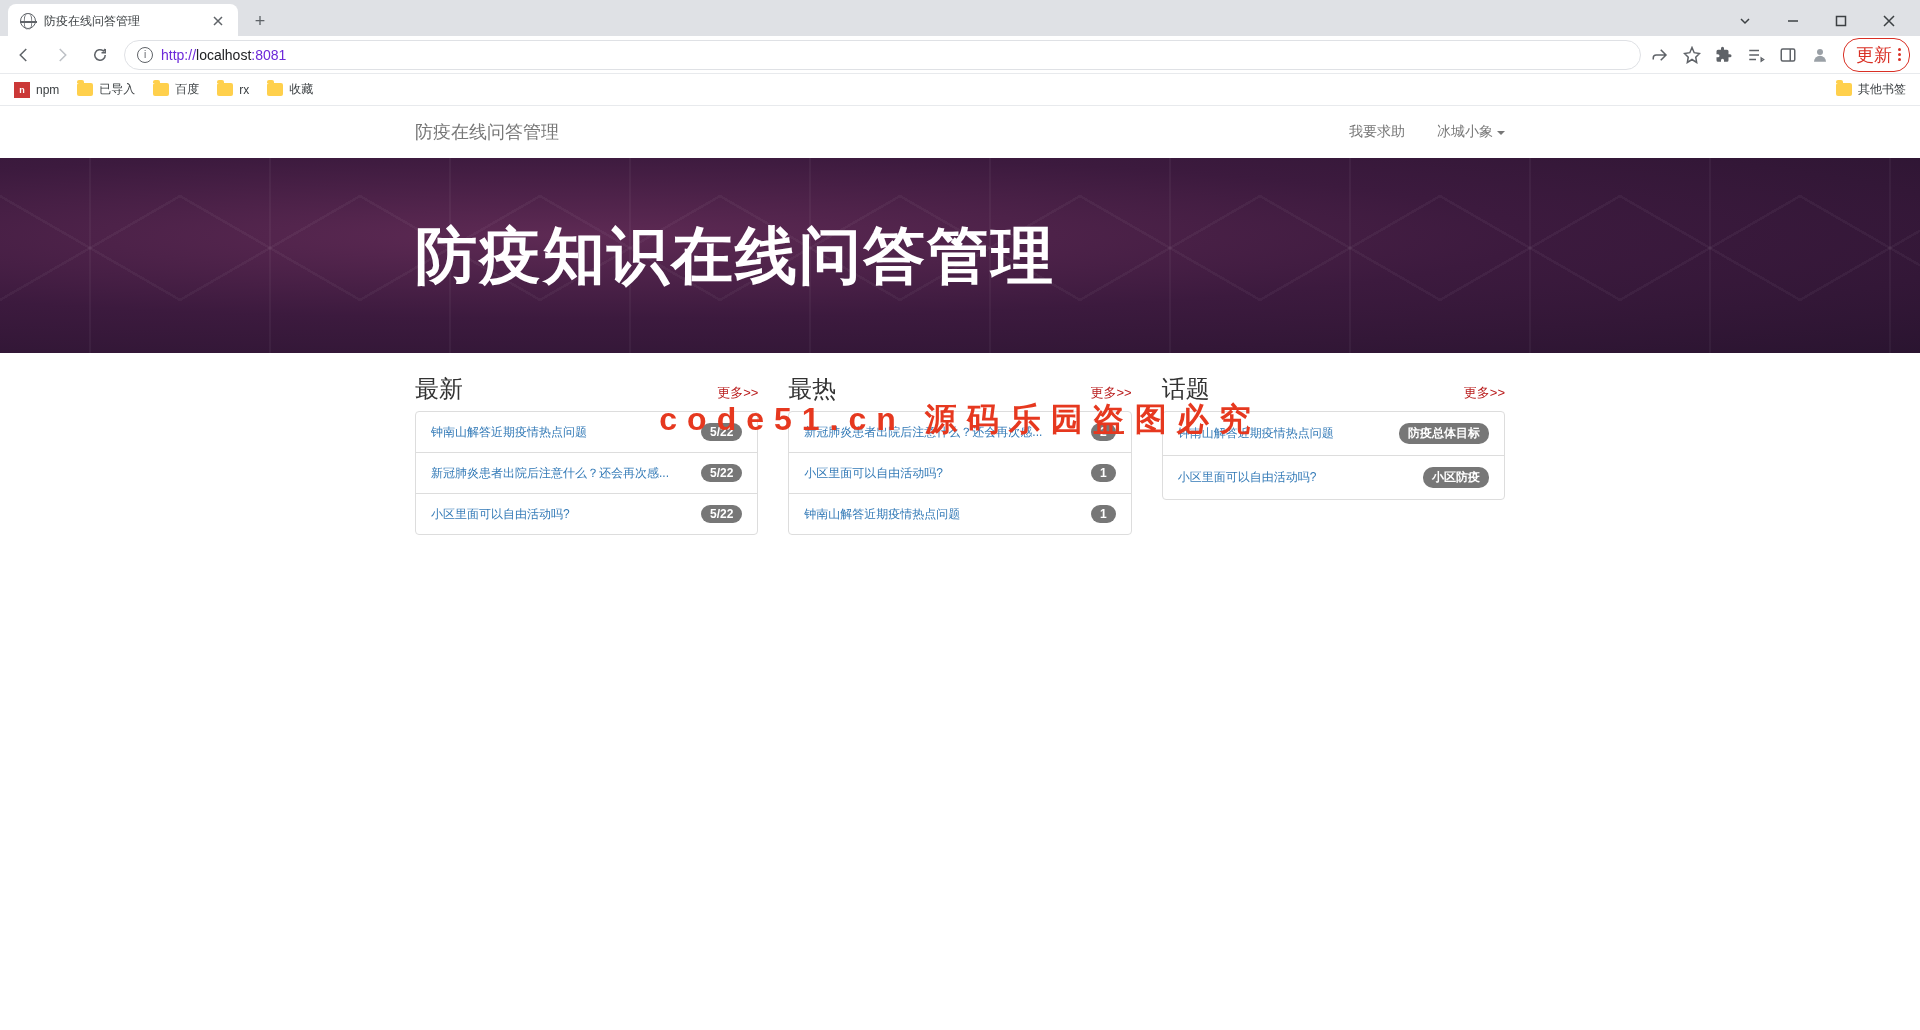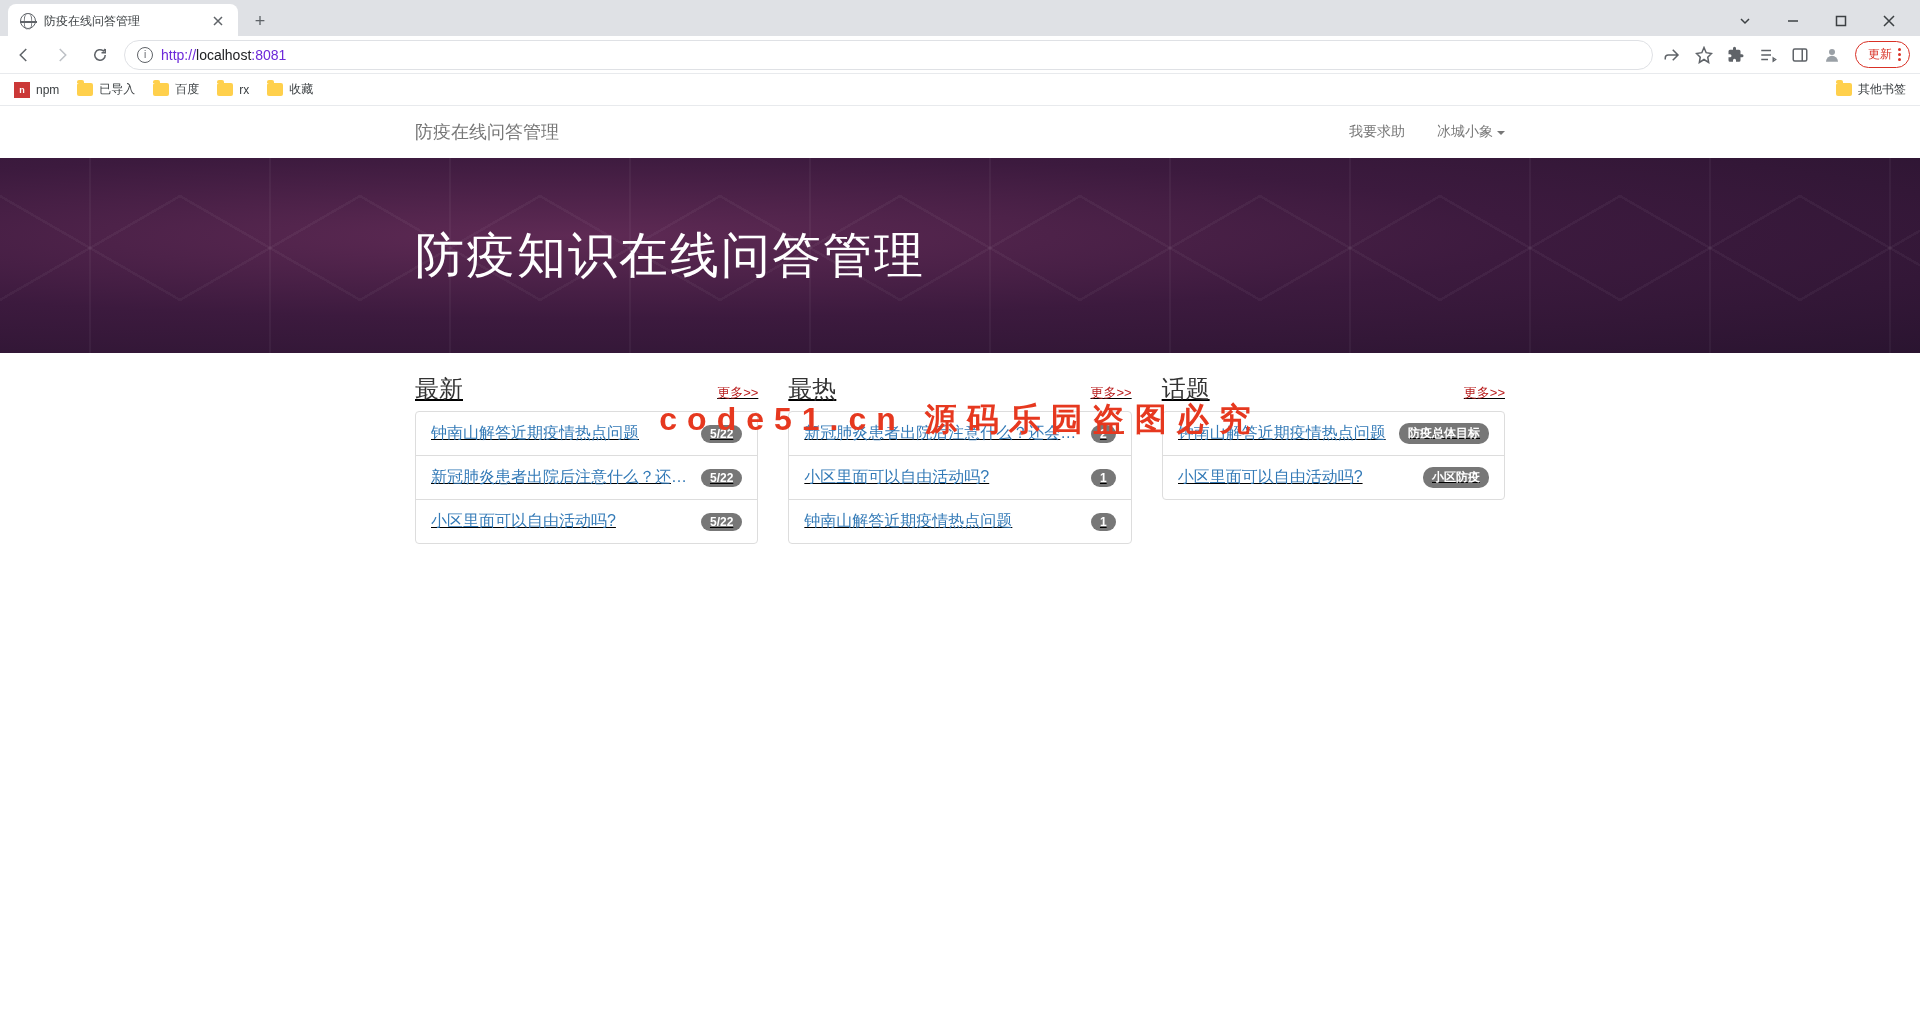--- a/index.html
+++ b/index.html
@@ -23,21 +23,21 @@
 .toolbar .nav-btn { width: 28px; height: 28px; display: flex; align-items: center; justify-content: center; color: #5f6368; border-radius: 50%; cursor: pointer; }
 .toolbar .nav-btn.disabled { color: #bdc1c6; }
 .toolbar .nav-btn svg { width: 18px; height: 18px; }
 .addr-bar { flex: 1; display: flex; align-items: center; background: #fff; border: 1px solid #dfe1e5; border-radius: 20px; height: 30px; padding: 0 12px; gap: 8px; }
 .addr-bar .info { width: 16px; height: 16px; border: 1.5px solid #5f6368; border-radius: 50%; display: flex; align-items: center; justify-content: center; font-size: 10px; color: #5f6368; flex-shrink: 0; }
 .addr-text { font-size: 14px; color: #202124; }
 .addr-text .grey { color: #6d28d9; }
 .toolbar-right { display: flex; align-items: center; gap: 14px; }
 .toolbar-right .ic { color: #5f6368; cursor: pointer; display: flex; }
 .toolbar-right .ic svg { width: 18px; height: 18px; }
-.update-btn { border: 1px solid #d93025; color: #d93025; border-radius: 16px; padding: 4px 8px 4px 12px; display: flex; align-items: center; gap: 6px; font-size: 12px; cursor: pointer; }
+.update-btn { border: 1px solid #d93025; color: #d93025; border-radius: 16px; padding: 4px 8px 4px 12px; display: flex; align-items: center; gap: 6px; font-size: 18px; cursor: pointer; }
 .update-btn .dots { display: flex; flex-direction: column; gap: 2px; }
 .update-btn .dots span { width: 3px; height: 3px; background: #d93025; border-radius: 50%; }
 
 .bookmark-bar { display: flex; align-items: center; background: #fff; height: 32px; padding: 0 14px; gap: 18px; border-bottom: 1px solid #e8eaed; font-size: 12px; color: #3c4043; }
 .bm-item { display: flex; align-items: center; gap: 6px; cursor: pointer; }
 .bm-folder { width: 16px; height: 13px; background: #ffd04c; border-radius: 2px; position: relative; }
 .bm-folder::before { content: ""; position: absolute; top: -3px; left: 0; width: 7px; height: 3px; background: #ffd04c; border-radius: 2px 2px 0 0; }
 .npm-icon { width: 16px; height: 16px; background: #cb3837; display: flex; align-items: center; justify-content: center; color: #fff; font-size: 9px; font-weight: bold; }
 .bm-spacer { flex: 1; }
 
@@ -50,31 +50,31 @@
 .nav-link { cursor: pointer; display: flex; align-items: center; gap: 4px; }
 .caret { width: 0; height: 0; border-left: 4px solid transparent; border-right: 4px solid transparent; border-top: 4px solid #777; margin-top: 2px; }
 
 .hero { height: 195px; background: radial-gradient(ellipse at 30% 40%, #5e2a54 0%, #3c1a3e 50%, #2a1430 100%); position: relative; overflow: hidden; }
 .hero::before { content: ""; position: absolute; inset: 0; background-image:
   linear-gradient(30deg, transparent 49.5%, rgba(255,255,255,0.04) 49.5%, rgba(255,255,255,0.04) 50.5%, transparent 50.5%),
   linear-gradient(-30deg, transparent 49.5%, rgba(255,255,255,0.04) 49.5%, rgba(255,255,255,0.04) 50.5%, transparent 50.5%),
   linear-gradient(90deg, transparent 49.5%, rgba(255,255,255,0.04) 49.5%, rgba(255,255,255,0.04) 50.5%, transparent 50.5%);
   background-size: 180px 180px; }
 .hero .container { position: relative; height: 100%; display: flex; align-items: center; }
-.hero h1 { color: #fff; font-size: 49px; font-weight: normal; letter-spacing: 2px; }
-
-.columns { display: flex; gap: 30px; margin-top: 20px; text-decoration: underline; }
+.hero h1 { color: #fff; font-size: 62px; font-weight: bold; letter-spacing: 2px; }
+
+.columns { display: flex; gap: 30px; margin-top: 20px; }
 .col { flex: 1; min-width: 0; }
 .col-heading { font-size: 24px; color: #333; margin-bottom: 6px; display: flex; align-items: baseline; }
 .more { margin-left: auto; color: #b91c1c; font-size: 13px; cursor: pointer; }
 
 .list-group { border: 1px solid #ddd; border-radius: 4px; overflow: hidden; }
 .list-item { display: flex; align-items: center; padding: 11px 15px; border-bottom: 1px solid #ddd; cursor: pointer; }
 .list-item:last-child { border-bottom: none; }
-.item-text { color: #337ab7; flex: 1; white-space: nowrap; overflow: hidden; text-overflow: ellipsis; font-size: 16px; }
+.item-text { color: #337ab7; flex: 1; white-space: nowrap; overflow: hidden; text-overflow: ellipsis; font-size: 12px; }
 .badge { background: #777; color: #fff; border-radius: 10px; padding: 2px 9px; font-size: 12px; font-weight: bold; flex-shrink: 0; margin-left: 8px; }
 
 .watermark { position: absolute; left: 50%; transform: translateX(-50%); top: 398px; color: #e6381f; font-size: 32px; font-weight: bold; letter-spacing: 10px; pointer-events: none; z-index: 999; white-space: nowrap; }
 </style>
 </head>
 <body>
 
 <div class="browser-chrome">
   <div class="tab-strip">
     <div class="tab">

